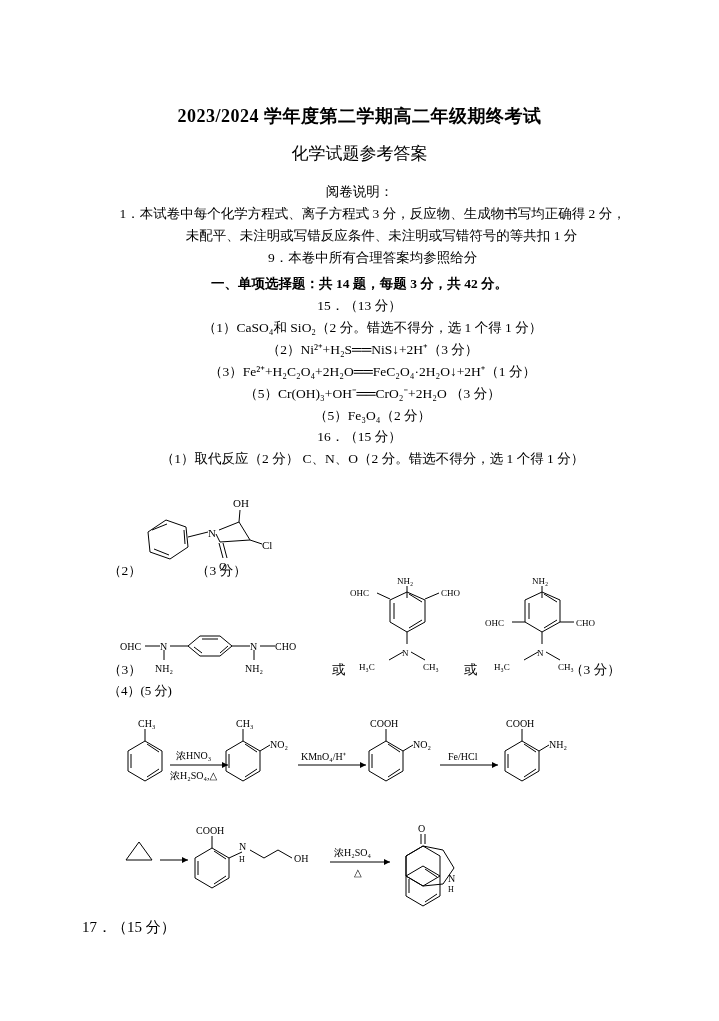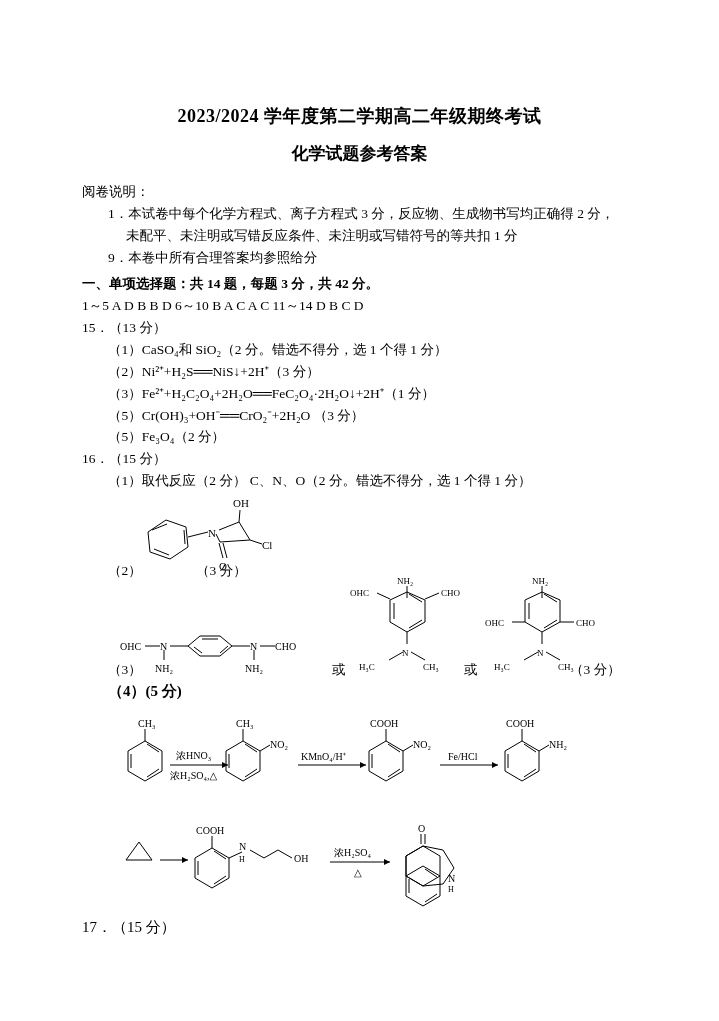--- a/index.html
+++ b/index.html
@@ -16,28 +16,29 @@
   }
   .title1{
     text-align:center;
     font-weight:bold;
     font-size:18px;
     margin-top:104px;
     letter-spacing:0.5px;
   }
   .title2{
     text-align:center;
-    font-weight:bold;
+    font-weight:normal;
     font-size:17px;
     margin-top:14px;
   }
   .body{
     margin:0 82px 0 82px;
     font-size:13.5px;
     line-height:1.62;
+    text-align:center;
   }
   .ln{ white-space:nowrap; }
   .ind2{ padding-left:26px; }
   .ind3{ padding-left:44px; }
   .bold{ font-weight:bold; }
   .sec{margin-top:5px;}
   .svgwrap{ position:relative; }
   svg{ display:block; }
 </style>
 </head>
@@ -49,21 +50,20 @@
   <div class="title2">化学试题参考答案</div>
 
   <div class="body" style="margin-top:16px;">
 
     <div class="ln">阅卷说明：</div>
     <div class="ind2">1．本试卷中每个化学方程式、离子方程式 3 分，反应物、生成物书写均正确得 2 分，</div>
     <div class="ind3">未配平、未注明或写错反应条件、未注明或写错符号的等共扣 1 分</div>
     <div class="ind2">9．本卷中所有合理答案均参照给分</div>
 
     <div class="bold sec">一、单项选择题：共 14 题，每题 3 分，共 42 分。</div>
-    <div>1～5  A D B B D   6～10 B A C A C  11～14 D  B C D</div>
 
     <div>15．（13 分）</div>
     <div class="ind2">（1）CaSO₄和 SiO₂（2 分。错选不得分，选 1 个得 1 分）</div>
     <div class="ind2">（2）Ni²⁺+H₂S══NiS↓+2H⁺（3 分）</div>
     <div class="ind2">（3）Fe²⁺+H₂C₂O₄+2H₂O══FeC₂O₄·2H₂O↓+2H⁺（1 分）</div>
     <div class="ind2">（5）Cr(OH)₃+OH⁻══CrO₂⁻+2H₂O （3 分）</div>
     <div class="ind2">（5）Fe₃O₄（2 分）</div>
 
     <div>16．（15 分）</div>
     <div class="ind2">（1）取代反应（2 分）    C、N、O（2 分。错选不得分，选 1 个得 1 分）</div>
@@ -164,21 +164,21 @@
       <text x="14" y="98" font-size="9" font-family="Liberation Serif, serif">H₃C</text>
       <text x="78" y="98" font-size="9" font-family="Liberation Serif, serif">CH₃</text>
     </svg>
   </div>
 
   <div style="position:absolute;left:108px;top:661px;font-size:13.5px;">（3）</div>
   <div style="position:absolute;left:332px;top:661px;font-size:13.5px;">或</div>
   <div style="position:absolute;left:464px;top:661px;font-size:13.5px;">或</div>
   <div style="position:absolute;left:570px;top:661px;font-size:13.5px;">（3 分）</div>
 
-  <div style="position:absolute;left:108px;top:682px;font-size:15px;font-weight:bold;">（4）(5 分)</div>
+  <div style="position:absolute;left:108px;top:682px;font-size:13px;">（4）(5 分)</div>
 
   <div class="svgwrap" style="position:absolute;left:118px;top:705px;">
     <svg width="490" height="110" viewBox="0 0 490 110">
 
       <text x="20" y="22" font-size="10" font-family="Liberation Serif, serif">CH₃</text>
       <line x1="27" y1="24" x2="27" y2="36" stroke="#000" stroke-width="1"></line>
       <polygon points="27,36 44,46 44,66 27,76 10,66 10,46" fill="none" stroke="#000" stroke-width="1"></polygon>
       <line x1="13" y1="49" x2="13" y2="63" stroke="#000" stroke-width="1"></line>
       <line x1="29" y1="39" x2="41" y2="47" stroke="#000" stroke-width="1"></line>
       <line x1="41" y1="64" x2="29" y2="72" stroke="#000" stroke-width="1"></line>

